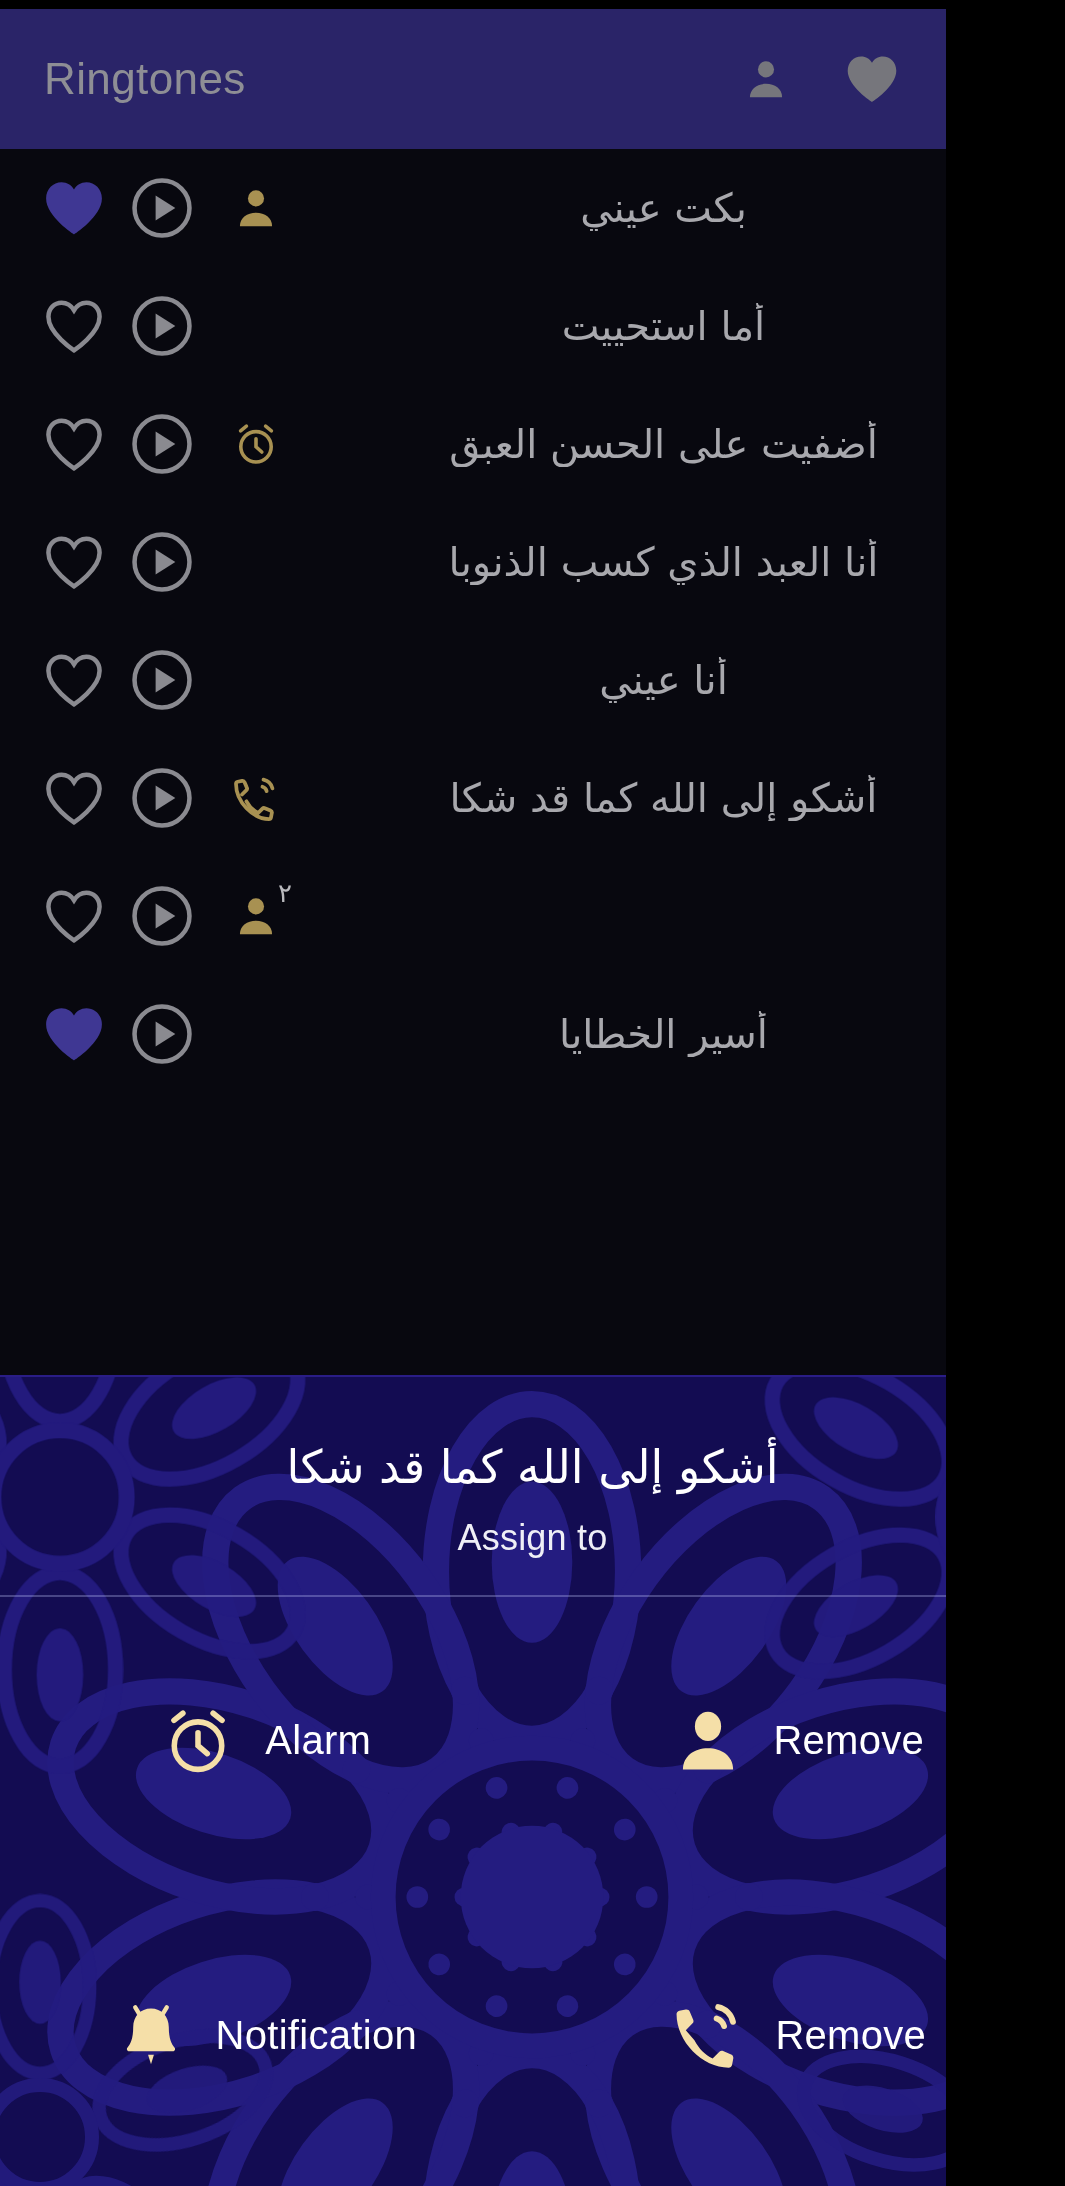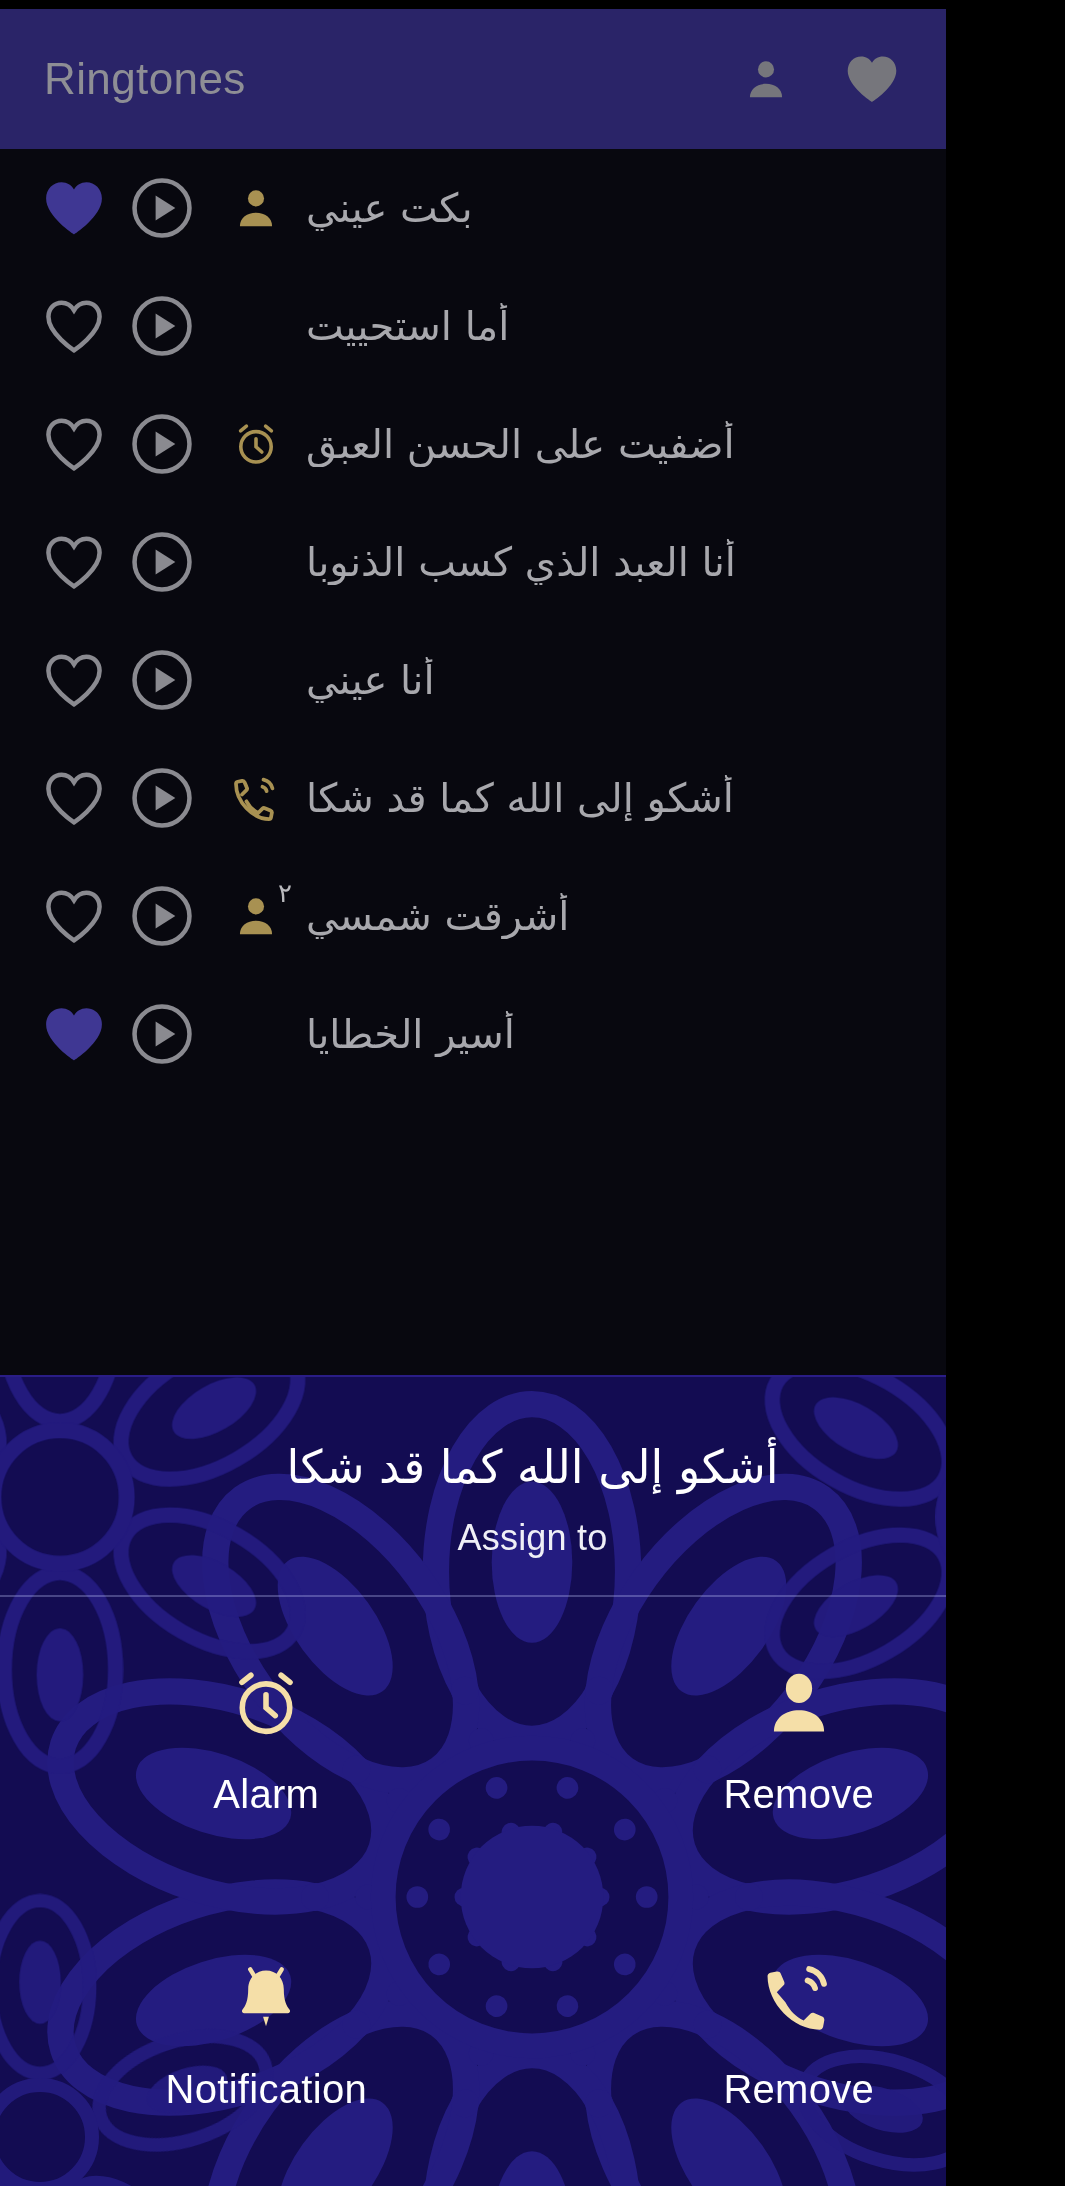--- a/index.html
+++ b/index.html
@@ -80,21 +80,21 @@
   .assign-slot svg { display:block; }
   .assign-badge {
     position:absolute;
     top:8px; right:14px;
     font-size:26px;
     color:#b9b9bd;
     line-height:1;
   }
   .row-title {
     flex:1;
-    text-align:left;
+    text-align:center;
     direction:rtl;
     font-size:40px;
     font-weight:400;
     color:#a8a8ad;
     font-family:"DejaVu Sans", sans-serif;
     padding-right:4px;
     white-space:nowrap;
     overflow:hidden;
   }
 
@@ -143,21 +143,21 @@
     background:rgba(200,205,255,0.30);
   }
   .sheet-grid {
     flex:1;
     display:grid;
     grid-template-columns:1fr 1fr;
     grid-template-rows:1fr 1fr;
   }
   .sheet-action {
     display:flex;
-    flex-direction:column;
+    flex-direction:row;
     align-items:center;
     justify-content:center;
     gap:30px;
     cursor:pointer;
     padding-bottom:6px;
   }
   .sheet-action svg { display:block; }
   .sheet-action-label {
     font-size:40px;
     color:#ffffff;
@@ -334,21 +334,20 @@
             </svg>
           </div>
           <div class="assign-slot">
             <svg width="46" height="50" viewBox="0 0 24 24" fill="#a89152">
       <circle cx="12" cy="7" r="4.2"></circle>
               <path d="M3.6 21.5c0-4.3 3.8-7 8.4-7s8.4 2.7 8.4 7z"></path>
             </svg>
             <span class="assign-badge">٢</span>
           </div>
         </div>
-        <div class="row-title">أشرقت شمسي</div>
       </div>
       <div class="row">
         <div class="row-icons">
           <div class="icon-btn">
             <svg width="62" height="58" viewBox="0 0 24 22">
               <path d="M12 21.2S1.2 14.3 1.2 7.3C1.2 3.6 3.9 1 7.2 1c2.1 0 3.9 1.1 4.8 2.8C12.9 2.1 14.7 1 16.8 1c3.3 0 6 2.6 6 6.3 0 7-10.8 13.9-10.8 13.9z" fill="#3f3793"></path>
             </svg>
           </div>
           <div class="icon-btn">
             <svg width="64" height="64" viewBox="0 0 24 24">

